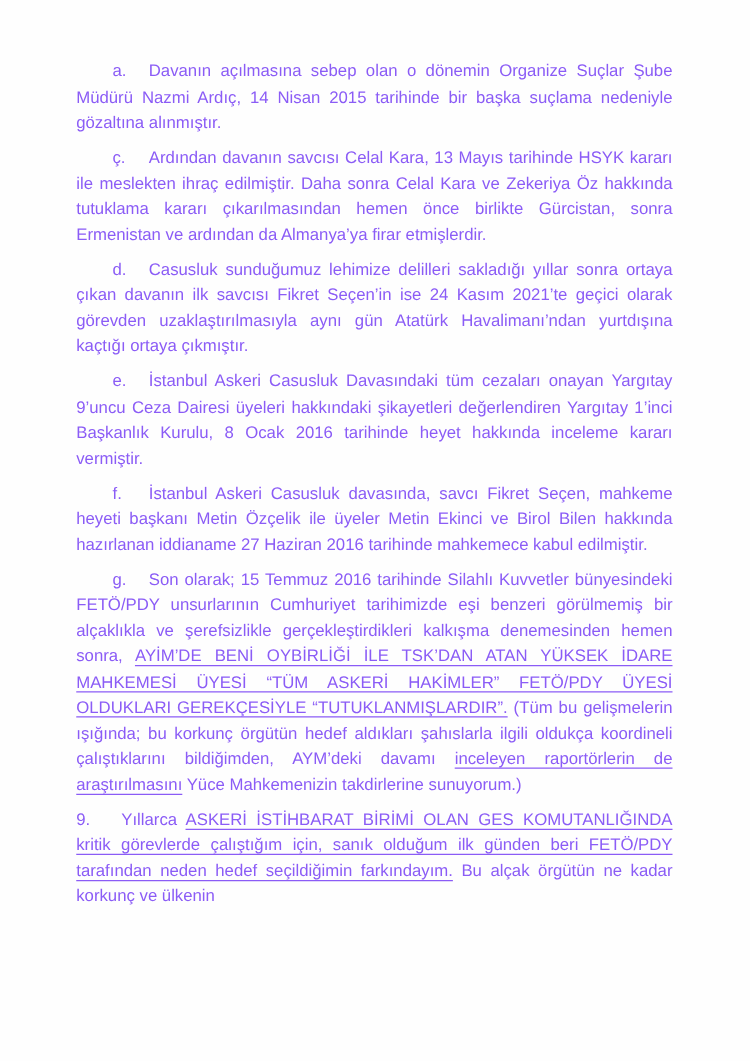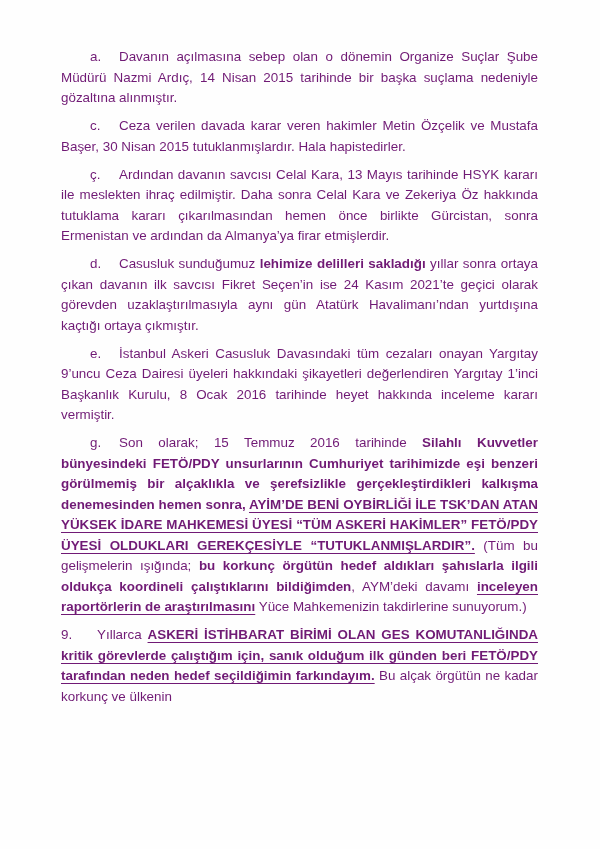--- a/index.html
+++ b/index.html
@@ -7,21 +7,21 @@
     padding: 0;
     background: #ffffff;
   }
   .page {
     position: relative;
     width: 600px;
     height: 849px;
     background: #fefefe;
     overflow: hidden;
     font-family: "Liberation Sans", "DejaVu Sans", sans-serif;
-    color: #701a75;
+    color: #8b5cf6;
   }
   .doc-body {
     padding: 47px 62px 0 61px;
     font-size: 13.4px;
     line-height: 20.5px;
   }
   .para {
     margin: 7.5px 0 0 0;
     text-align: justify;
   }
@@ -33,35 +33,35 @@
     vertical-align: baseline;
   }
   .lvl2 .plabel {
     margin-left: 29px;
     width: 29px;
   }
   .lvl1 .plabel {
     width: 36px;
   }
   .bold {
-    font-weight: bold;
+    font-weight: normal;
   }
   .underline {
     text-decoration: underline;
     text-decoration-thickness: 1.3px;
     text-underline-offset: 2.5px;
   }
 </style>
 </head>
 <body>
 
 <div class="page">
   <div class="doc-body">
       <p class="para lvl2"><span class="plabel">a.</span><span>Davanın açılmasına sebep olan o dönemin Organize Suçlar Şube Müdürü Nazmi Ardıç, 14 Nisan 2015 tarihinde bir başka suçlama nedeniyle gözaltına alınmıştır.</span></p>
-      <p class="para lvl2"><span class="plabel">c.</span><span>Ceza verilen davada karar veren hakimler Metin Özçelik ve Mustafa Başer, 30 Nisan 2015 tutuklanmışlardır. Hala hapistedirler.</span></p>
       <p class="para lvl2"><span class="plabel">ç.</span><span>Ardından davanın savcısı Celal Kara, 13 Mayıs tarihinde HSYK kararı ile meslekten ihraç edilmiştir. Daha sonra Celal Kara ve Zekeriya Öz hakkında tutuklama kararı çıkarılmasından hemen önce birlikte Gürcistan, sonra Ermenistan ve ardından da Almanya’ya firar etmişlerdir.</span></p>
       <p class="para lvl2"><span class="plabel">d.</span><span>Casusluk sunduğumuz </span><span class="bold">lehimize delilleri sakladığı</span><span> yıllar sonra ortaya çıkan davanın ilk savcısı Fikret Seçen’in ise 24 Kasım 2021’te geçici olarak görevden uzaklaştırılmasıyla aynı gün Atatürk Havalimanı’ndan yurtdışına kaçtığı ortaya çıkmıştır.</span></p>
       <p class="para lvl2"><span class="plabel">e.</span><span>İstanbul Askeri Casusluk Davasındaki tüm cezaları onayan Yargıtay 9’uncu Ceza Dairesi üyeleri hakkındaki şikayetleri değerlendiren Yargıtay 1’inci Başkanlık Kurulu, 8 Ocak 2016 tarihinde heyet hakkında inceleme kararı vermiştir.</span></p>
+      <p class="para lvl2"><span class="plabel">f.</span><span>İstanbul Askeri Casusluk davasında, savcı Fikret Seçen, mahkeme heyeti başkanı Metin Özçelik ile üyeler Metin Ekinci ve Birol Bilen hakkında hazırlanan iddianame 27 Haziran 2016 tarihinde mahkemece kabul edilmiştir.</span></p>
       <p class="para lvl2"><span class="plabel">g.</span><span>Son olarak; 15 Temmuz 2016 tarihinde </span><span class="bold">Silahlı Kuvvetler bünyesindeki FETÖ/PDY unsurlarının Cumhuriyet tarihimizde eşi benzeri görülmemiş bir alçaklıkla ve şerefsizlikle gerçekleştirdikleri kalkışma denemesinden hemen sonra, </span><span class="bold underline">AYİM’DE BENİ OYBİRLİĞİ İLE TSK’DAN ATAN YÜKSEK İDARE MAHKEMESİ ÜYESİ “TÜM ASKERİ HAKİMLER” FETÖ/PDY ÜYESİ OLDUKLARI GEREKÇESİYLE “TUTUKLANMIŞLARDIR”.</span><span> (Tüm bu gelişmelerin ışığında; </span><span class="bold">bu korkunç örgütün hedef aldıkları şahıslarla ilgili oldukça koordineli çalıştıklarını bildiğimden</span><span>, AYM’deki davamı </span><span class="bold underline">inceleyen raportörlerin de araştırılmasını</span><span> Yüce Mahkemenizin takdirlerine sunuyorum.)</span></p>
       <p class="para lvl1"><span class="plabel">9.</span><span>Yıllarca </span><span class="bold underline">ASKERİ İSTİHBARAT BİRİMİ OLAN GES KOMUTANLIĞINDA kritik görevlerde çalıştığım için, sanık olduğum ilk günden beri FETÖ/PDY tarafından neden hedef seçildiğimin farkındayım.</span><span> Bu alçak örgütün ne kadar korkunç ve ülkenin</span></p>
     </div>
 
 </div>
 
 </body></html>

